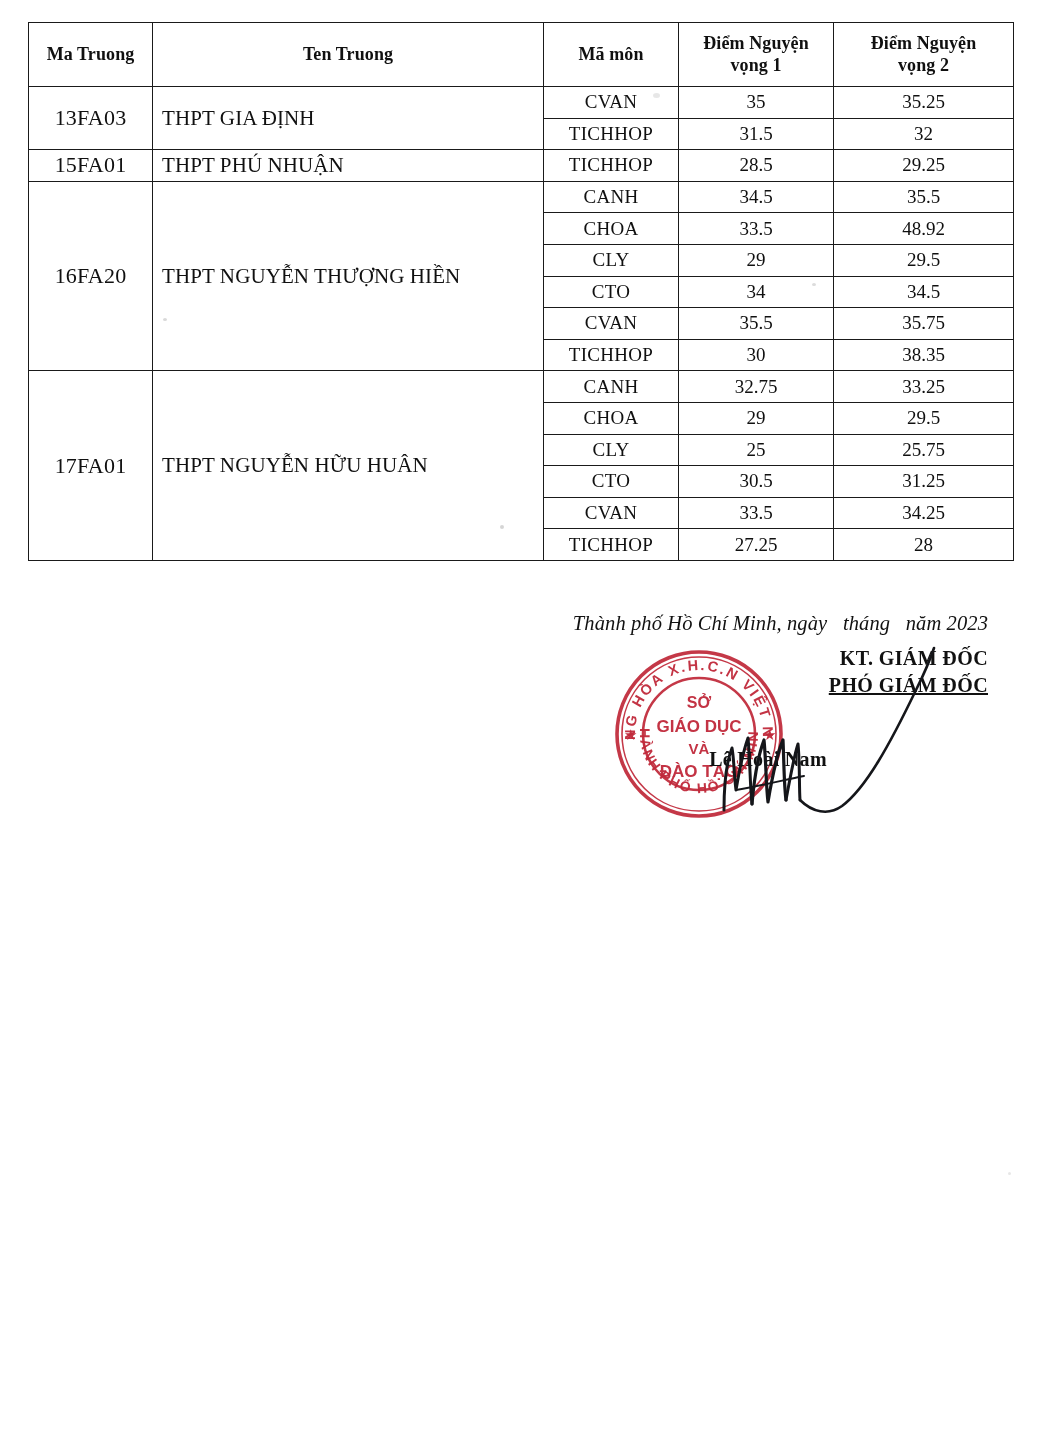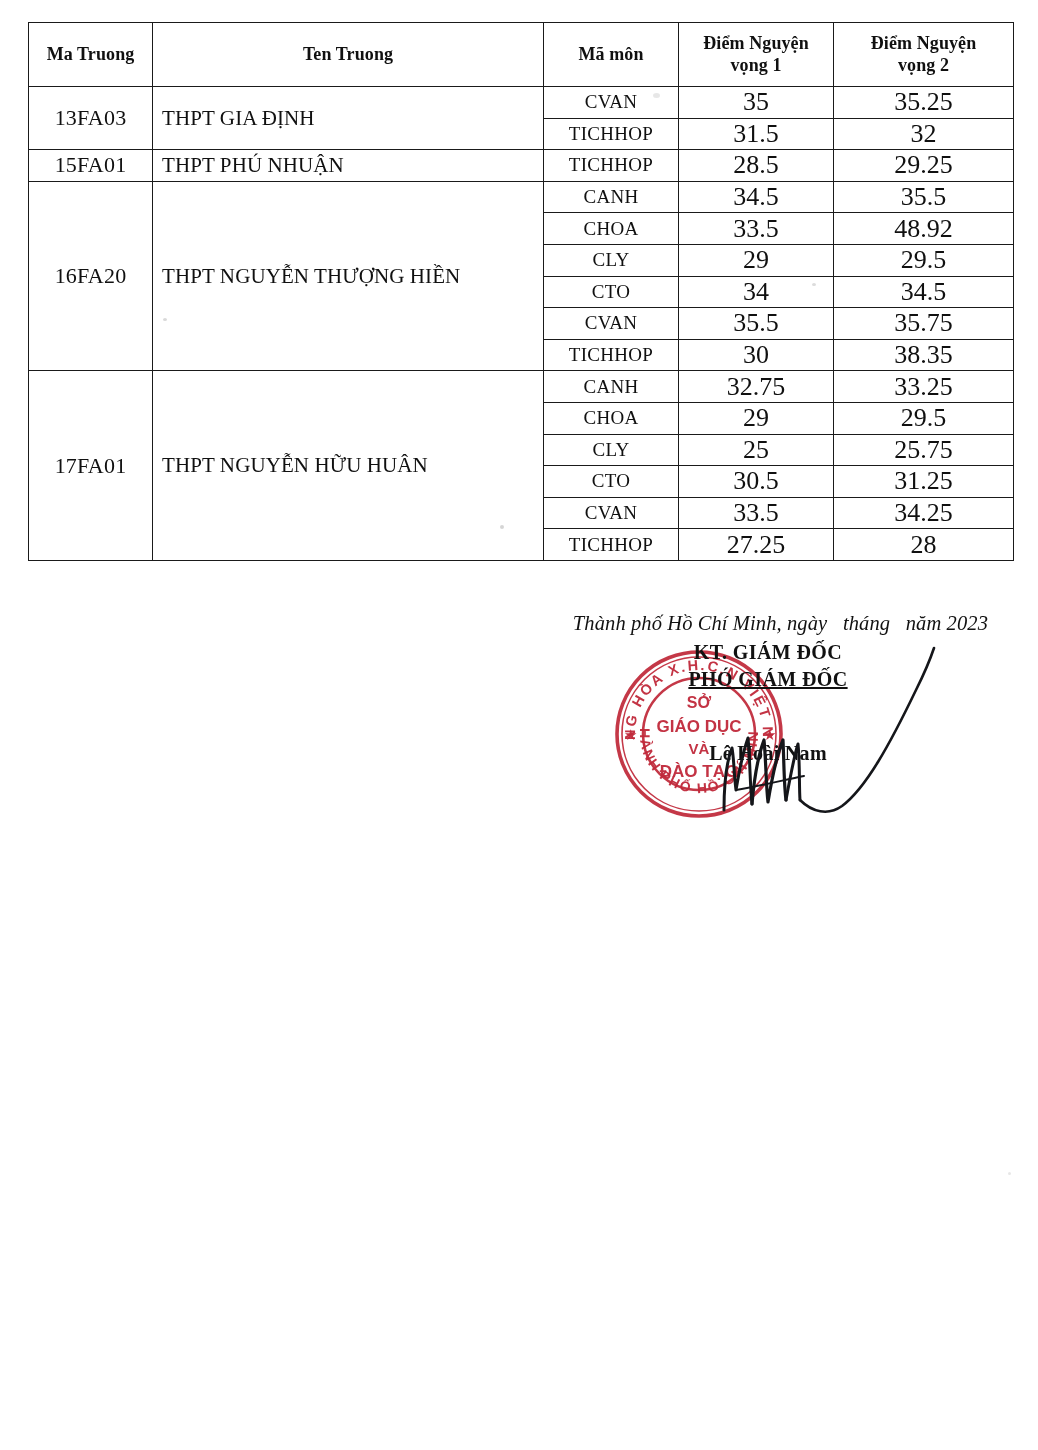--- a/index.html
+++ b/index.html
@@ -60,21 +60,21 @@
     font-size: 21px;
     letter-spacing: .1px;
     vertical-align: middle;
   }
   td.cell-subj {
     font-size: 19px;
     letter-spacing: .3px;
     margin-top: 45px;
   }
   td.cell-score {
-    font-size: 26px;
+    font-size: 19px;
   }
 
   
   .speck {
     position: absolute;
     background: #b9b9b9;
     border-radius: 50%;
     pointer-events: none;
   }
 
@@ -91,24 +91,25 @@
     font-size: 20.5px;
     white-space: pre;
     text-align: right;
     padding-left: 4px;
     letter-spacing: .1px;
   }
   .sign-title {
     font-weight: bold;
     font-size: 20px;
     letter-spacing: .4px;
-    margin-top: 4px;
+    margin-top: 10px;
     line-height: 1.35;
     position: relative;
     z-index: 3;
+    text-align: right;
   }
   .sign-title .line2 { display: block; text-decoration: underline; }
   .sign-name {
     font-weight: bold;
     font-size: 20px;
     letter-spacing: .3px;
     margin-top: 49px;
     position: relative;
     z-index: 3;
   }

